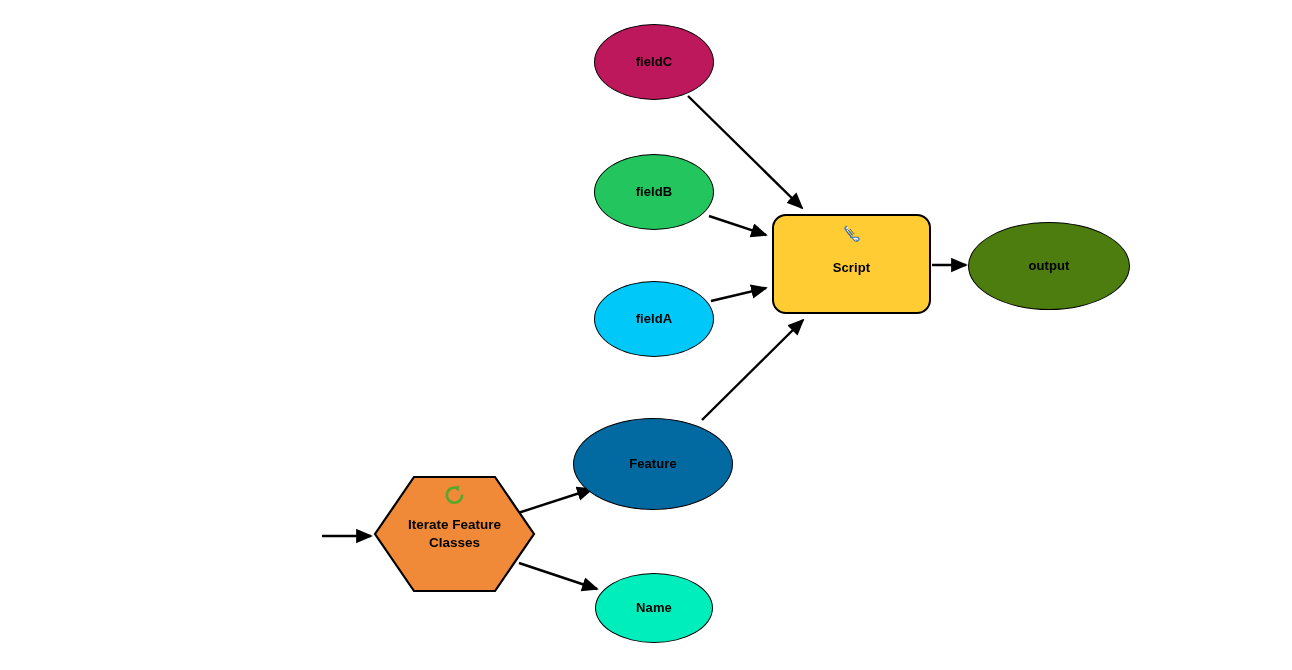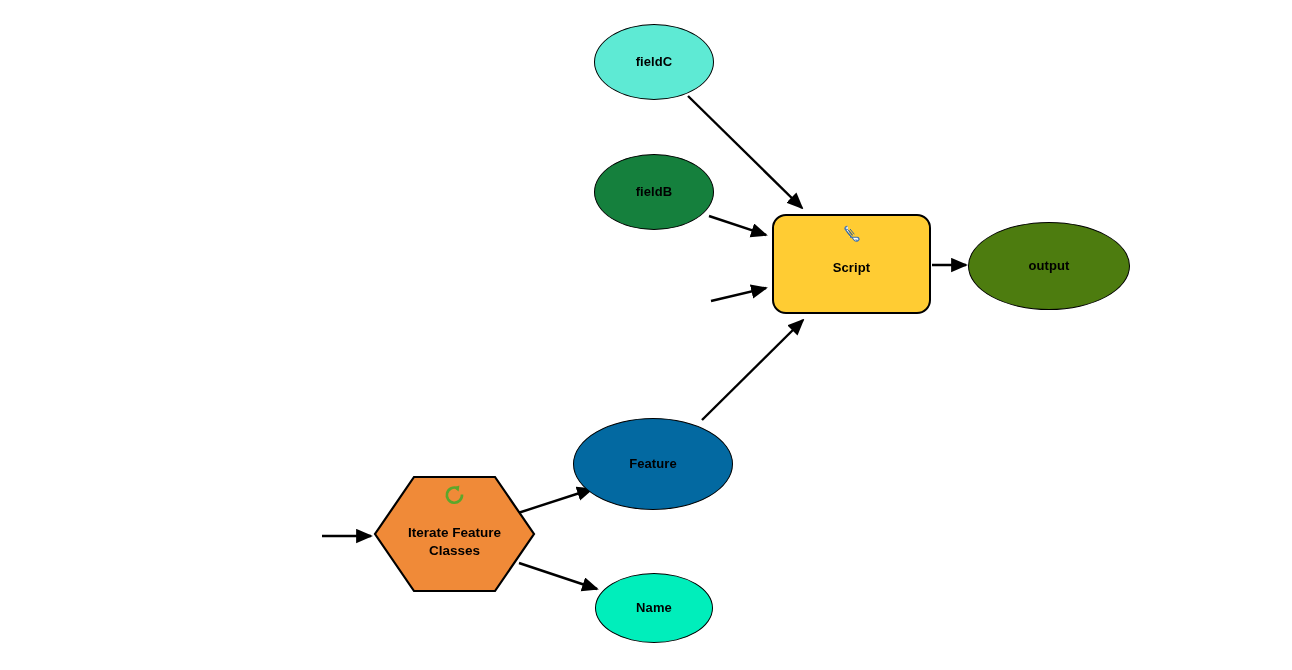--- a/index.html
+++ b/index.html
@@ -47,21 +47,21 @@
     border: 2px solid #000000;
     border-radius: 14px;
   }
   .hex-wrap {
     position: absolute;
     z-index: 5;
   }
   .hex-label {
     position: absolute;
     left: 0;
-    top: 8px;
+    top: 0;
     width: 100%;
     height: 100%;
     display: flex;
     flex-direction: column;
     align-items: center;
     justify-content: center;
     text-align: center;
     color: #000000;
     font-weight: bold;
     font-size: 13.5px;
@@ -117,28 +117,31 @@
 
     <line x1="702" y1="420" x2="803" y2="320" stroke="#000000" stroke-width="2.4" marker-end="url(#arrowhead)"></line>
 
     <line x1="322" y1="536" x2="371" y2="536" stroke="#000000" stroke-width="2.4" marker-end="url(#arrowhead)"></line>
 
     <line x1="518" y1="513" x2="592" y2="489" stroke="#000000" stroke-width="2.4" marker-end="url(#arrowhead)"></line>
 
     <line x1="519" y1="563" x2="597" y2="589" stroke="#000000" stroke-width="2.4" marker-end="url(#arrowhead)"></line>
   </svg>
 
-  <div class="node ellipse" style="left:594px; top:24px; width:120px; height:76px; background:#5eead4;">
+  <div class="node ellipse" style="left:594px; top:24px; width:120px; height:76px; background:#be185d;">
     <span class="node-label">fieldC</span>
   </div>
 
-  <div class="node ellipse" style="left:594px; top:154px; width:120px; height:76px; background:#15803d;">
+  <div class="node ellipse" style="left:594px; top:154px; width:120px; height:76px; background:#22c55e;">
     <span class="node-label">fieldB</span>
   </div>
 
+  <div class="node ellipse" style="left:594px; top:281px; width:120px; height:76px; background:#00C8F8;">
+    <span class="node-label">fieldA</span>
+  </div>
 
   <div class="node rounded-box" style="left:772px; top:214px; width:159px; height:100px; background:#FFCC33;">
     <span class="node-icon">
       <svg viewBox="0 0 20 20" width="20" height="20" xmlns="http://www.w3.org/2000/svg">
         <path d="M5.5 2.2 C3.4 2.2 2.4 4.0 3.2 5.4 L12.0 16.0 C12.9 17.4 15.6 17.6 16.6 16.2 C17.5 14.9 16.6 13.3 15.2 13.3 L8.0 13.3" fill="#ffffff" stroke="#3b6fb0" stroke-width="1.1" stroke-linejoin="round"></path>
         <path d="M5.0 2.6 C3.8 2.6 3.1 3.8 3.6 4.8 C4.1 5.7 5.4 5.9 6.1 5.2" fill="#cfe3f7" stroke="#3b6fb0" stroke-width="1"></path>
         <path d="M15.9 13.9 C17.0 14.2 17.2 15.6 16.3 16.3 C15.4 17.0 14.0 16.5 13.8 15.4" fill="#cfe3f7" stroke="#3b6fb0" stroke-width="1"></path>
         <path d="M6.3 6.0 L10.6 11.4" stroke="#2f5d96" stroke-width="1.1"></path>
         <path d="M8.1 5.0 L12.3 10.3" stroke="#2f5d96" stroke-width="0.9"></path>
         <path d="M4.6 7.6 L8.9 12.9" stroke="#2f5d96" stroke-width="0.9"></path>

